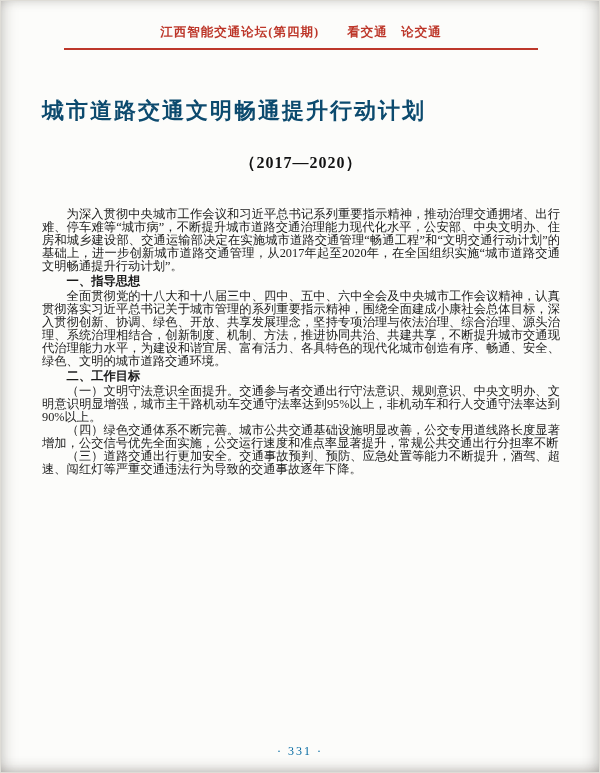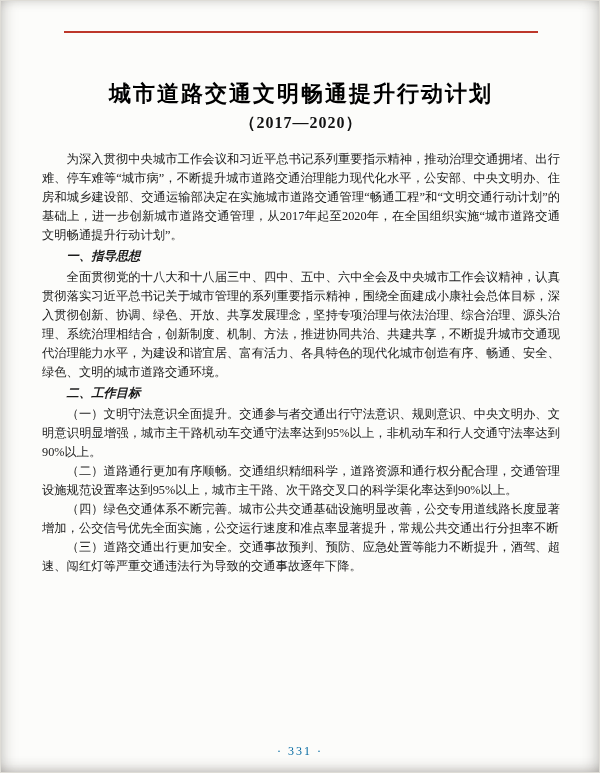--- a/index.html
+++ b/index.html
@@ -33,76 +33,77 @@
   .header .column-label { margin-left: 28px; }
   .header-rule {
     width: 474px;
     margin: 7px auto 0 auto;
     border: 0;
     border-bottom: 2px solid #bd372a;
     height: 0;
   }
   .doc-title {
     margin-top: 46px;
-    text-align: center;
+    text-align: left;
     font-size: 22px;
     font-weight: bold;
-    color: #000000;
+    color: #0c4a6e;
     letter-spacing: 2px;
   }
   .doc-subtitle {
-    margin-top: 4px;
+    margin-top: 27px;
     text-align: center;
     font-size: 16px;
     font-weight: bold;
     color: #121212;
     letter-spacing: 1px;
   }
   .doc-body {
-    margin-top: 16px;
+    margin-top: 34px;
     font-size: 12.3px;
-    line-height: 19px;
+    line-height: 13px;
     color: #1a1a1a;
     text-align: justify;
   }
   .doc-body p {
     margin: 0;
     text-indent: 2em;
   }
   .doc-body p.heading {
     font-weight: bold;
     margin: 2px 0;
-    font-style: italic;
   }
   .page-footer {
     position: absolute;
     left: 0; right: 0;
     bottom: 14px;
     text-align: center;
     font-size: 12px;
     color: #0369a1;
     letter-spacing: 2px;
   }
 </style>
 </head>
 <body>
 
 <div class="page">
 
+  <div class="header">
+    <span>江西智能交通论坛(第四期)</span><span class="column-label">看交通　论交通</span>
+  </div>
   <hr class="header-rule">
 
   <div class="doc-title">城市道路交通文明畅通提升行动计划</div>
   <div class="doc-subtitle">（2017—2020）</div>
 
   <div class="doc-body">
       <p class="body">为深入贯彻中央城市工作会议和习近平总书记系列重要指示精神，推动治理交通拥堵、出行难、停车难等“城市病”，不断提升城市道路交通治理能力现代化水平，公安部、中央文明办、住房和城乡建设部、交通运输部决定在实施城市道路交通管理“畅通工程”和“文明交通行动计划”的基础上，进一步创新城市道路交通管理，从2017年起至2020年，在全国组织实施“城市道路交通文明畅通提升行动计划”。</p>
       <p class="heading">一、指导思想</p>
       <p class="body">全面贯彻党的十八大和十八届三中、四中、五中、六中全会及中央城市工作会议精神，认真贯彻落实习近平总书记关于城市管理的系列重要指示精神，围绕全面建成小康社会总体目标，深入贯彻创新、协调、绿色、开放、共享发展理念，坚持专项治理与依法治理、综合治理、源头治理、系统治理相结合，创新制度、机制、方法，推进协同共治、共建共享，不断提升城市交通现代治理能力水平，为建设和谐宜居、富有活力、各具特色的现代化城市创造有序、畅通、安全、绿色、文明的城市道路交通环境。</p>
       <p class="heading">二、工作目标</p>
       <p class="body">（一）文明守法意识全面提升。交通参与者交通出行守法意识、规则意识、中央文明办、文明意识明显增强，城市主干路机动车交通守法率达到95%以上，非机动车和行人交通守法率达到90%以上。</p>
-      <p class="body">（二）道路通行更加有序顺畅。交通组织精细科学，道路资源和通行权分配合理，交通管理设施规范设置率达到95%以上，城市主干路、次干路交叉口的科学渠化率达到90%以上。</p>
       <p class="body">（四）绿色交通体系不断完善。城市公共交通基础设施明显改善，公交专用道线路长度显著增加，公交信号优先全面实施，公交运行速度和准点率显著提升，常规公共交通出行分担率不断</p>
       <p class="body">（三）道路交通出行更加安全。交通事故预判、预防、应急处置等能力不断提升，酒驾、超速、闯红灯等严重交通违法行为导致的交通事故逐年下降。</p>
     </div>
 
   <div class="page-footer">· 331 ·</div>
 
 </div>
 
 </body></html>

